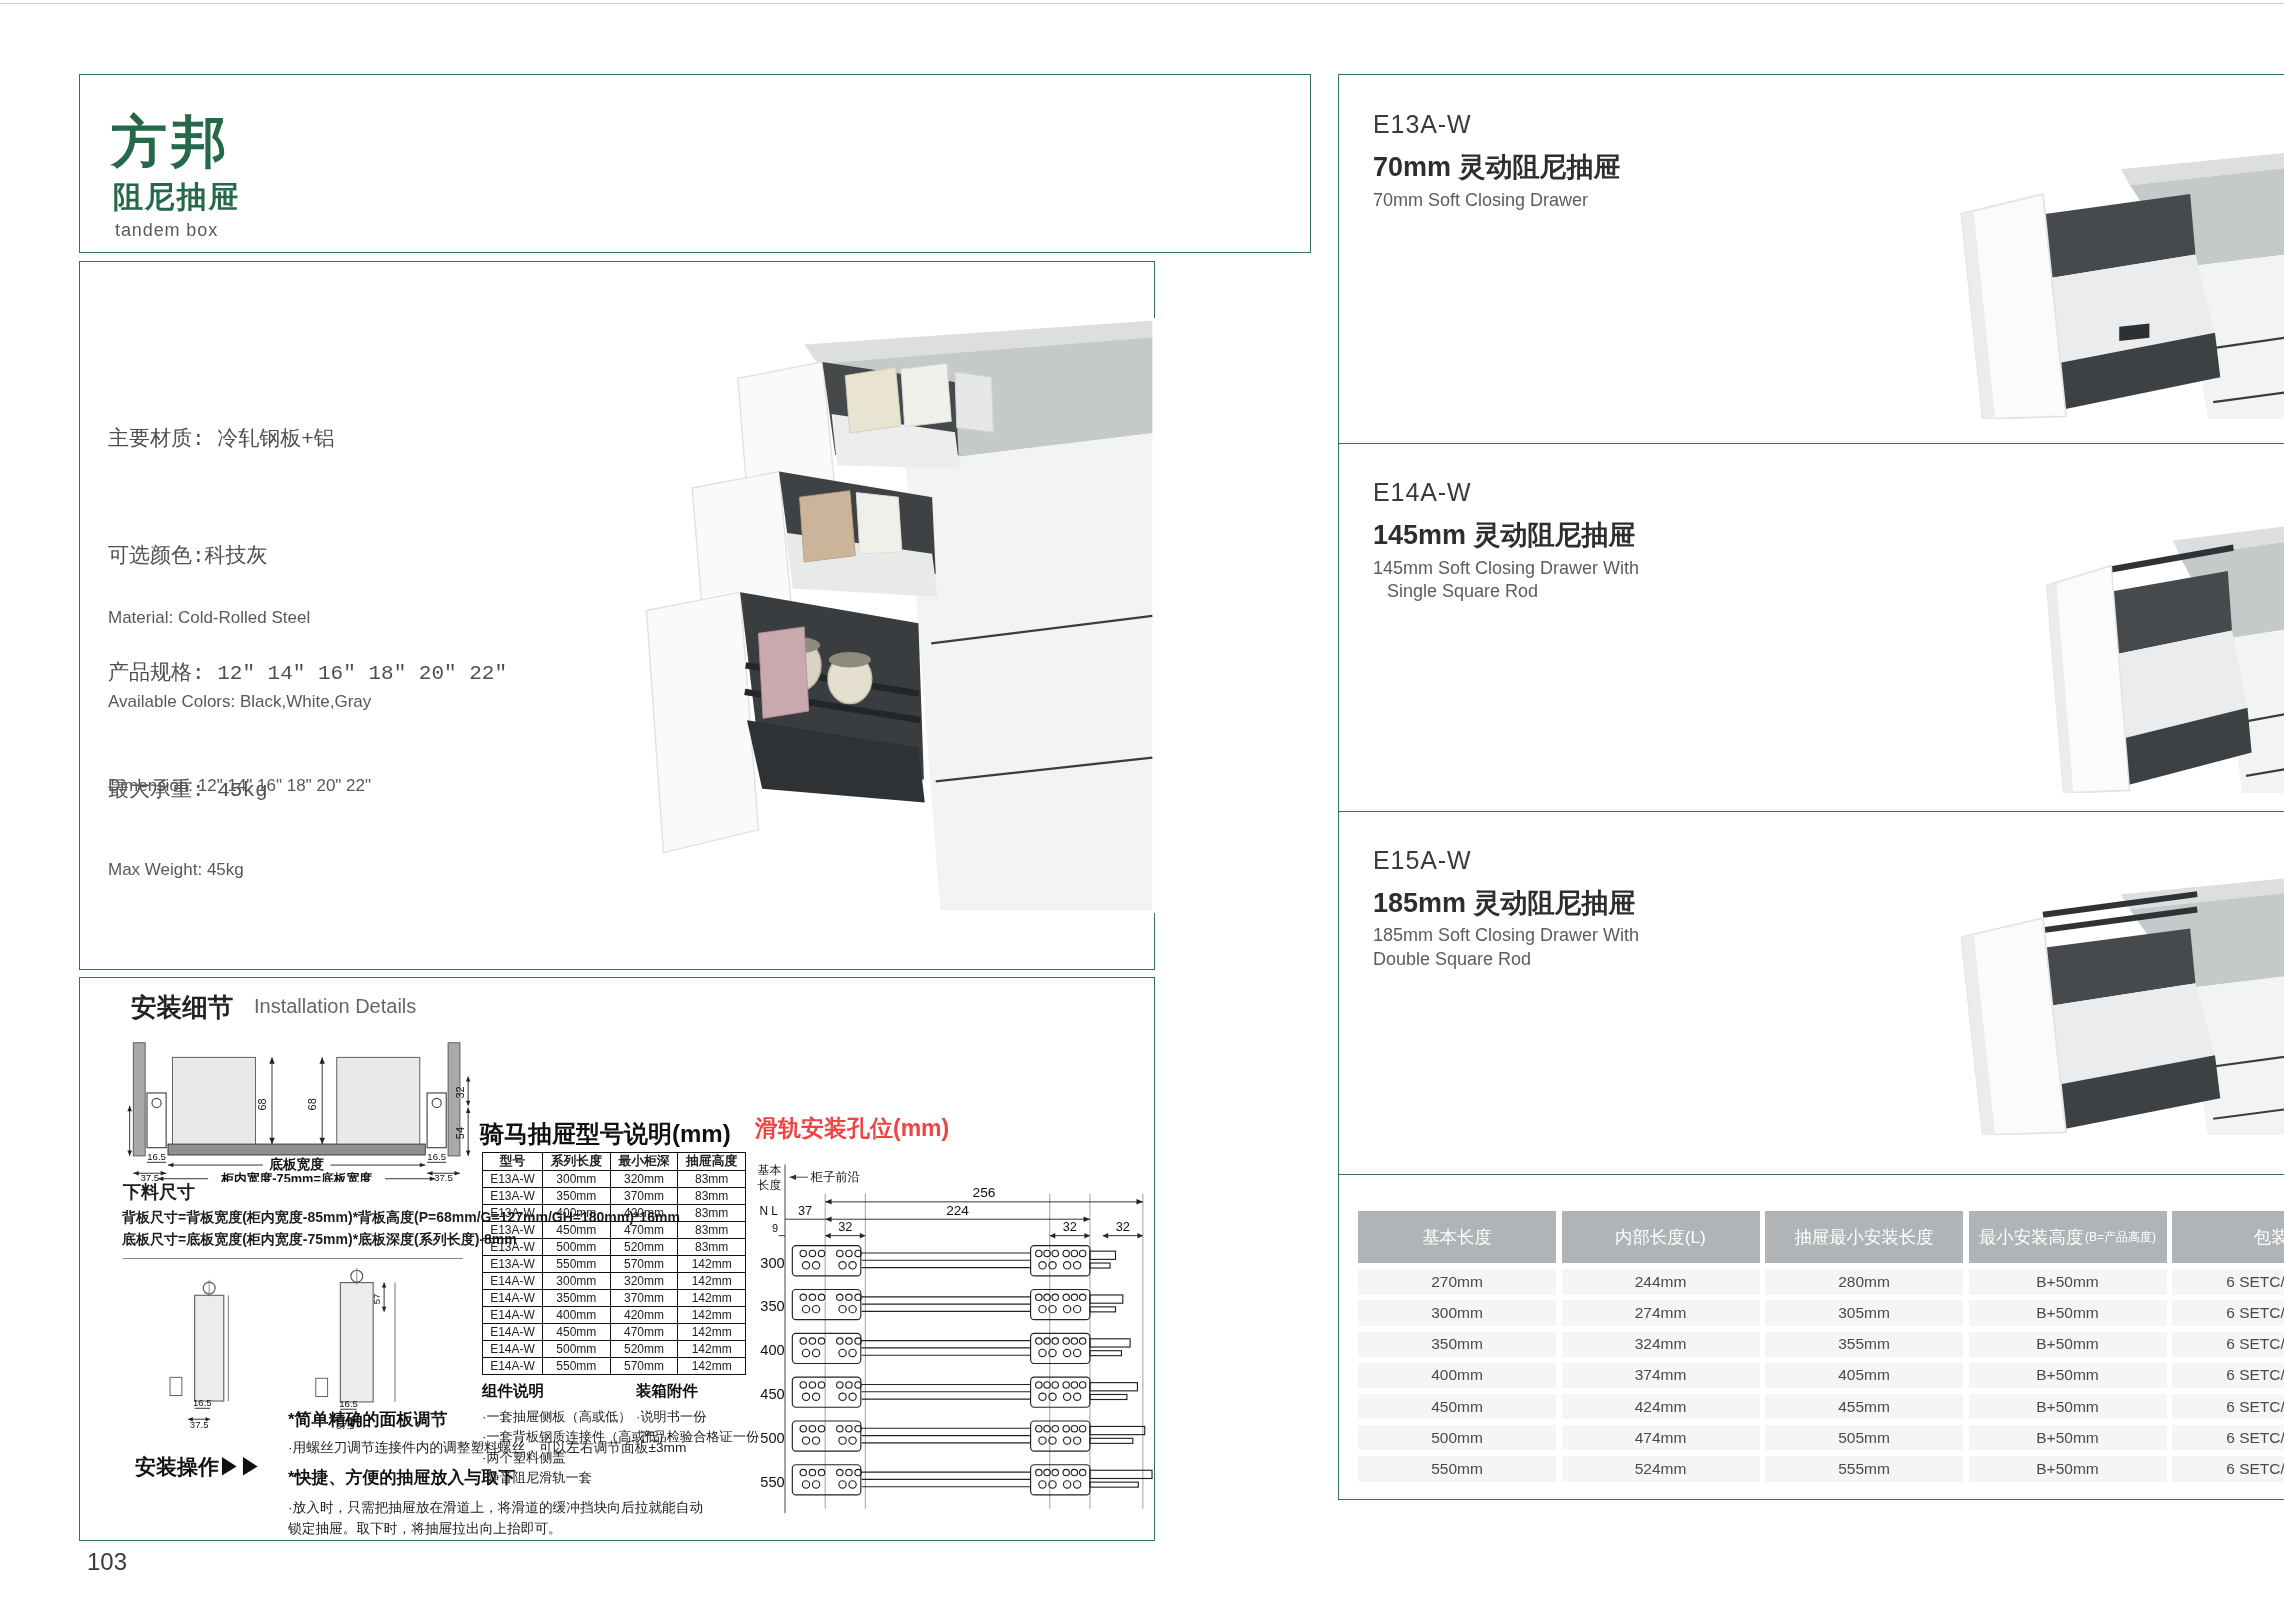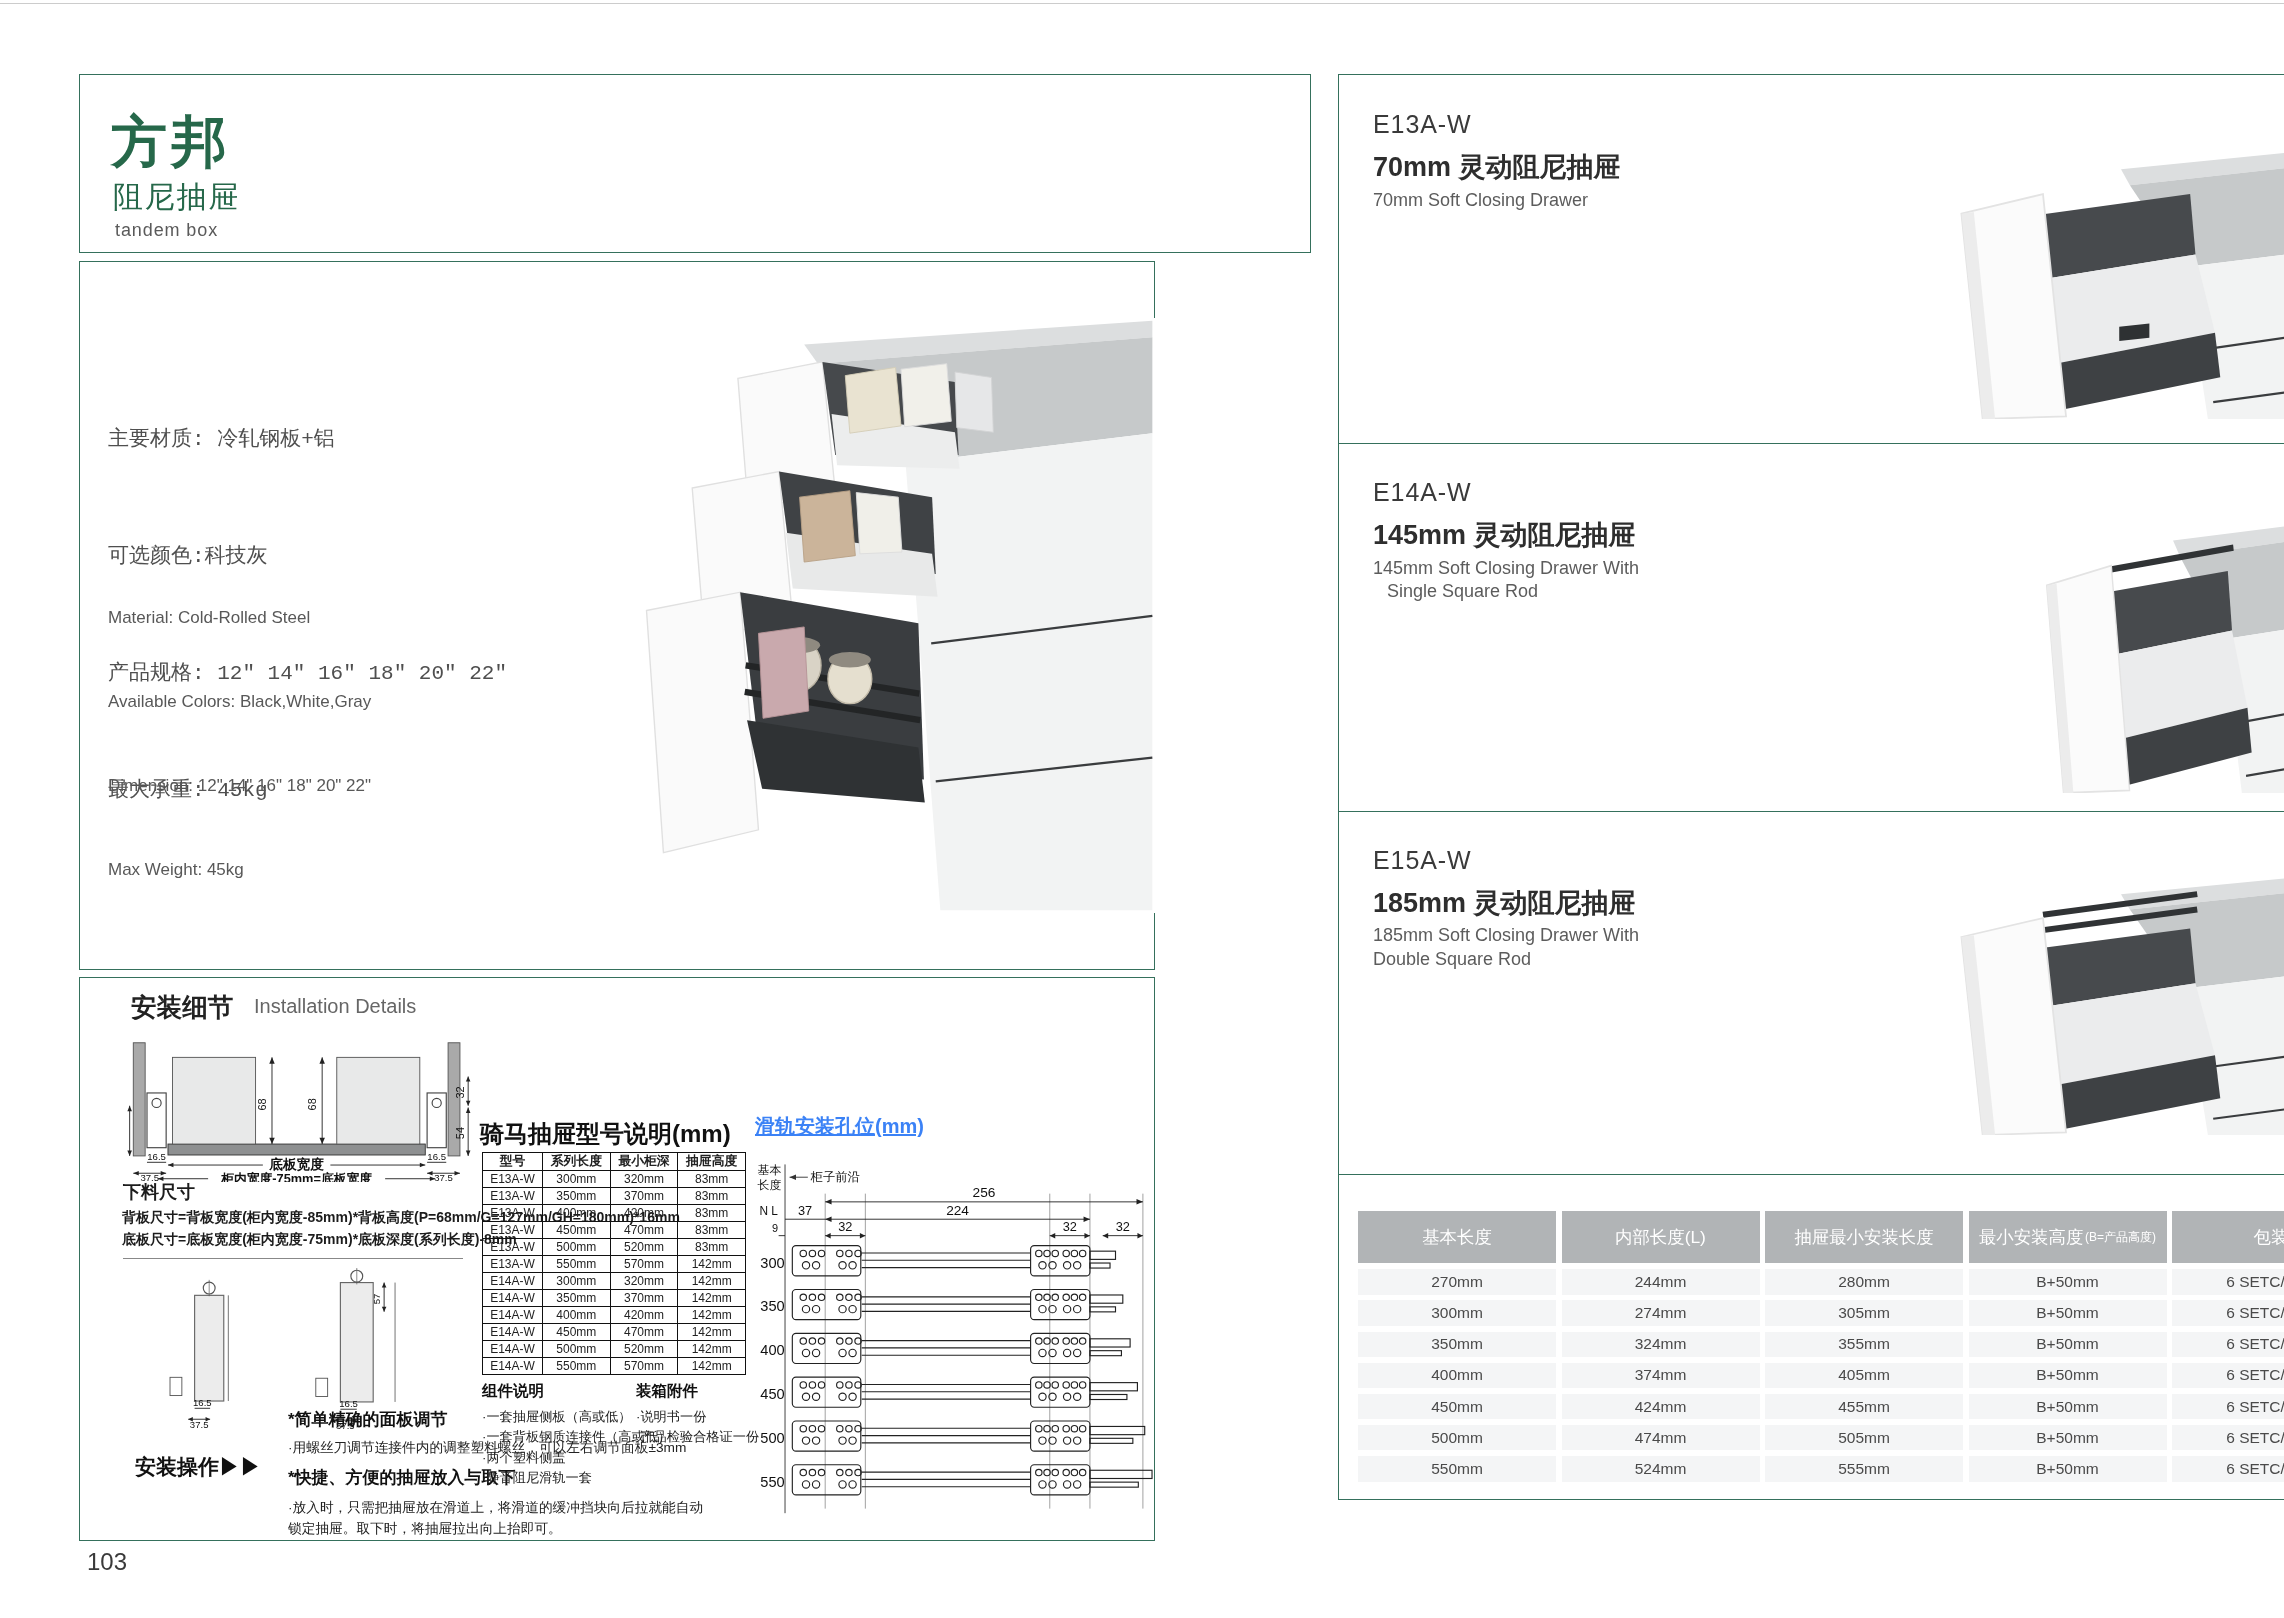--- a/index.html
+++ b/index.html
@@ -6,21 +6,21 @@
   html,body { background:#ffffff; }
   #root {
     position:relative; width:2482px; height:1618px; background:#ffffff;
     font-family:"Liberation Sans", sans-serif; color:#333; overflow:hidden;
   }
   .topline { position:absolute; left:0; top:2.7px; width:100%; height:1.4px; background:#cccccc; }
   .gbox { position:absolute; border:1.8px solid #35705c; background:#fff; }
   .abs { position:absolute; }
   .green { color:#26684a; }
   .brand { font-size:56px; font-weight:bold; letter-spacing:3.7px; }
-  .brand-sub { font-size:30px; font-weight:normal; letter-spacing:1.8px; }
+  .brand-sub { font-size:30px; font-weight:bold; letter-spacing:1.8px; }
   .brand-en { font-size:18px; color:#5a5a5a; letter-spacing:0.9px; }
   .spec-cn { font-size:21px; color:#4f4f4f; line-height:39px; white-space:pre; }
   .spec-en { font-size:17px; color:#585858; line-height:28px; white-space:pre; }
   .photo { position:absolute; background:#ffffff; }
   .sec-title-cn { font-size:25.6px; font-weight:bold; color:#222; }
   .sec-title-en { font-size:20px; color:#666; }
   .cut-title { font-size:18px; font-weight:bold; color:#1c1c1c; }
   .formula { font-size:14px; color:#1c1c1c; font-weight:bold; white-space:nowrap; }
   .hr-thin { position:absolute; height:1.4px; background:#888; }
   .op-label { font-size:21px; font-weight:bold; color:#111; }
@@ -28,21 +28,21 @@
   .op-b { font-size:13.7px; color:#222; line-height:21px; }
   .mtable-title { font-size:24px; font-weight:bold; color:#111; }
   table.mtable { border-collapse:collapse; }
   table.mtable td, table.mtable th {
     border:1.4px solid #111; text-align:center; font-weight:normal;
     font-size:12px; color:#222; height:17px; padding:0 2.7px;
   }
   table.mtable th { font-size:12.8px; font-weight:bold; }
   .list-title { font-size:15.5px; font-weight:bold; color:#111; }
   .list-item { font-size:13.2px; color:#222; line-height:20.6px; white-space:nowrap; }
-  .holes-title { font-size:20px; font-weight:bold; color:#3b82f6;text-decoration:underline; }
+  .holes-title { font-size:23px; font-weight:bold; color:#ef4444; }
   .model-code { font-size:25px; color:#3a3a3a; letter-spacing:0.9px; }
   .prod-cn { font-size:27px; color:#2e2e2e; font-weight:bold; }
   .prod-en { font-size:18px; color:#5c5c5c; line-height:24px; }
   .rdivider { position:absolute; left:0; width:100%; height:1.4px; background:#35705c; }
   .rtable { position:absolute; }
   .rtable .row { display:grid; grid-template-columns:198px 198px 198px 198px 198px; column-gap:5.5px; }
   .rtable .hcell {
     height:52px; background:#b1b4b6; color:#fff; display:flex; align-items:center; justify-content:center;
     font-size:17.4px; white-space:nowrap;
   }

